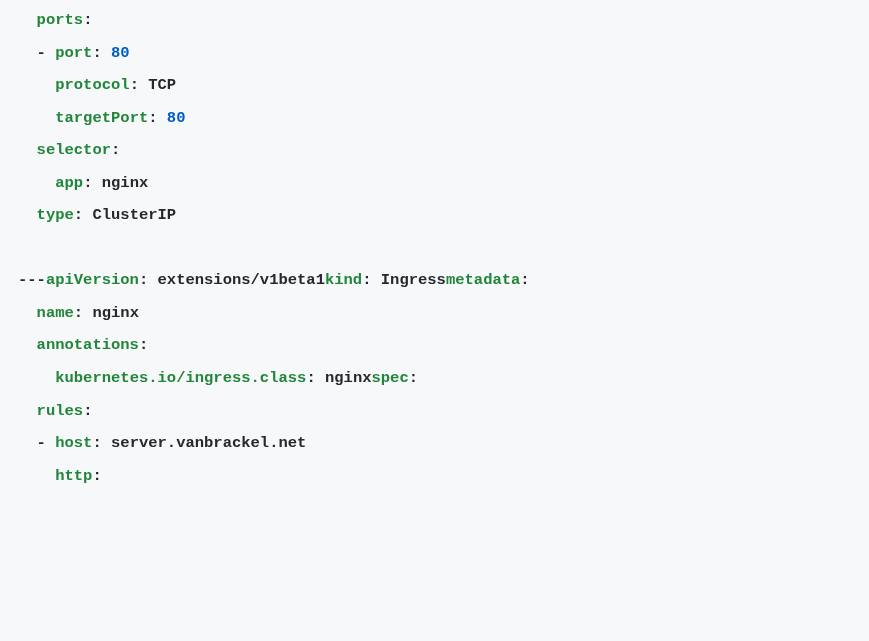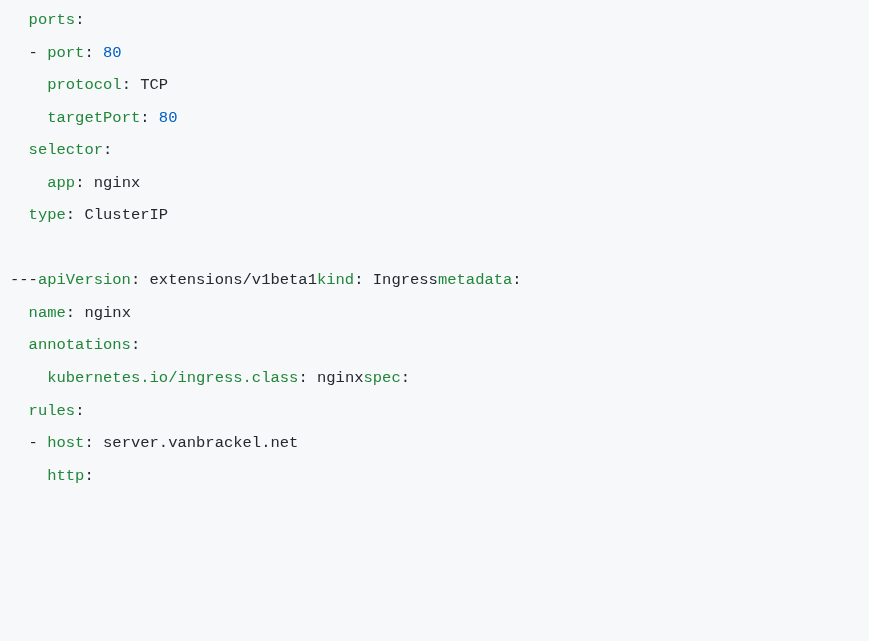--- a/index.html
+++ b/index.html
@@ -10,23 +10,24 @@
     font-size: 15.5px;
     line-height: 2.1;
     color: #24292e;
     width: 869px;
     height: 641px;
     overflow: hidden;
     box-sizing: border-box;
   }
   pre {
     margin: 0;
-    padding: 4px 0 0 10px;
+    padding: 4px 0 0 18px;
     white-space: pre;
     font-family: inherit;
+    font-weight: bold;
   }
   .k { color: #22863a; }   
   .n { color: #005cc5; }   
   .p { color: #24292e; }   
   .s { color: #24292e; }   
 </style>
 </head>
 <body>
 
 <pre><span><span class="p">  </span><span class="k">ports</span><span class="p">:</span></span>

